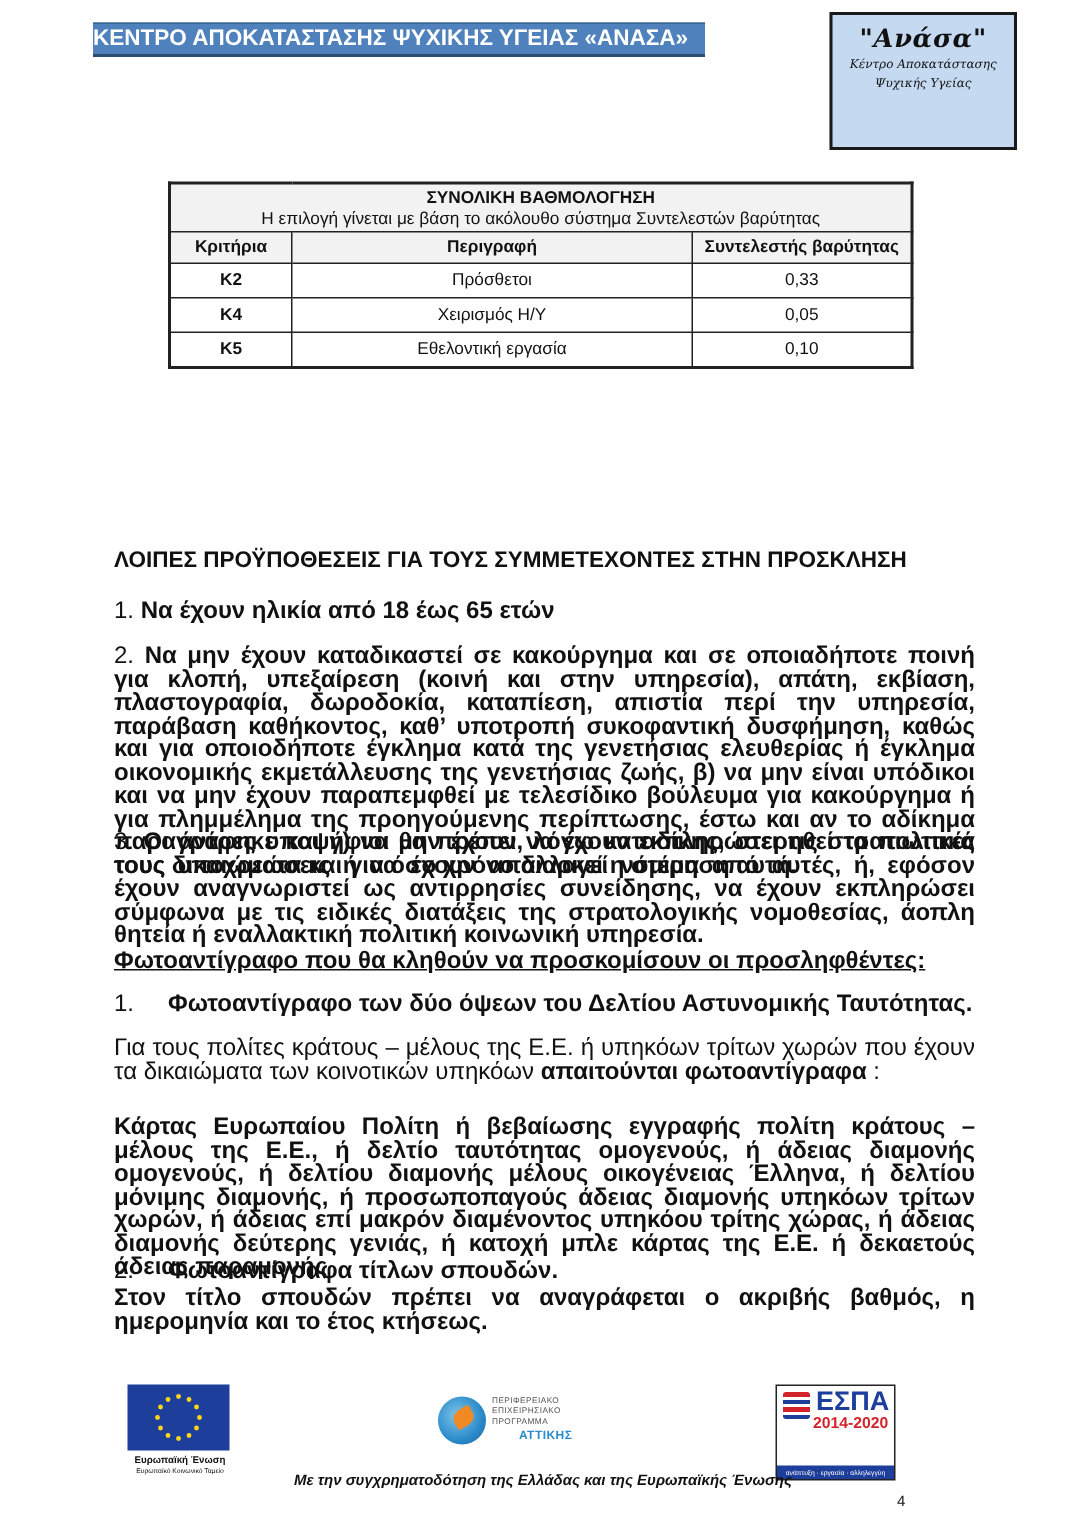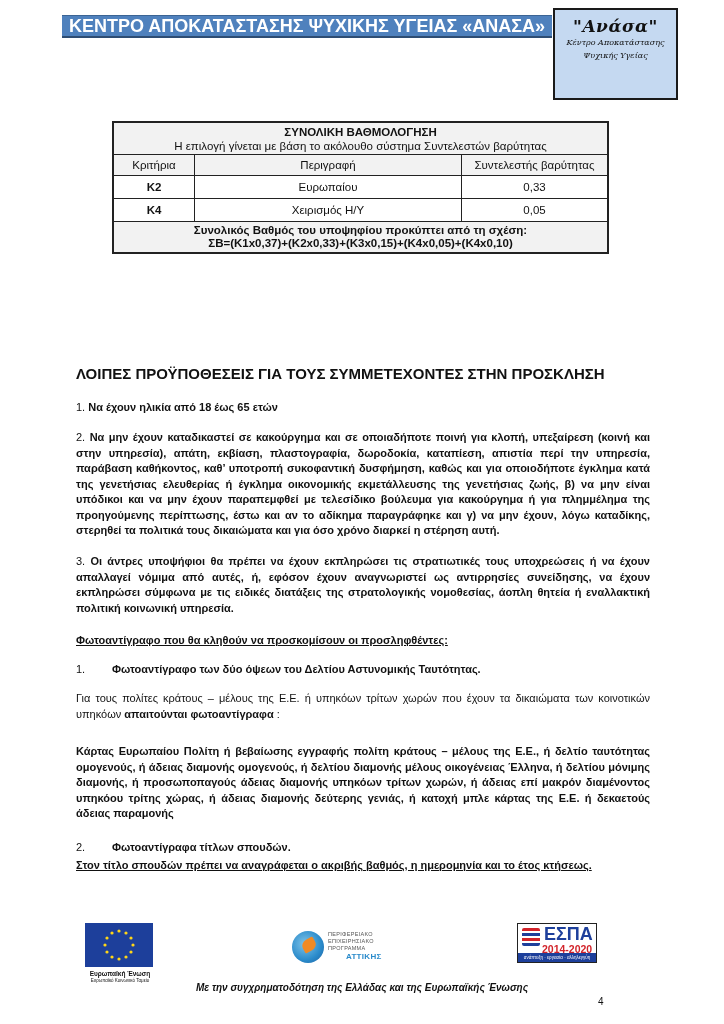--- a/index.html
+++ b/index.html
@@ -1,54 +1,54 @@
 <!DOCTYPE html>
 <html><head>
 <meta charset="utf-8">
 <style>
   html, body { margin: 0; padding: 0; background: #ffffff; }
   body { width: 724px; height: 1024px; position: relative; overflow: hidden;
          font-family: "Liberation Sans", "DejaVu Sans", sans-serif; color: #111; }
-  .header-band { position: absolute; left: 62px; top: 15px; width: 490px; height: 20px;
+  .header-band { position: absolute; left: 62px; top: 15px; width: 408px; height: 20px;
          background: #4f81bd; border-bottom: 2px solid #2e4d73; border-top: 1px solid #3b6494;
-         color: #fff; font-weight: bold; font-size: 18px; line-height: 20px; text-align: center; }
+         color: #fff; font-weight: bold; font-size: 15px; line-height: 20px; }
   .logo-box { position: absolute; left: 553px; top: 8px; width: 125px; height: 92px;
          background: #c5d9f1; border: 2px solid #1a1a1a; box-sizing: border-box; text-align: center; }
   .logo-title { font-family: "DejaVu Serif", serif; font-style: italic; font-weight: bold;
          font-size: 17px; margin-top: 6px; letter-spacing: 0.5px; }
   .logo-sub { font-family: "DejaVu Serif", serif; font-style: italic; font-size: 8px; line-height: 13px; }
 
   table.scores { position: absolute; left: 112px; top: 121px; width: 497px; border-collapse: collapse;
          font-size: 11.5px; border: 2px solid #222; }
   table.scores td, table.scores th { border: 1.5px solid #222; text-align: center; padding: 0 4px; }
   table.scores .title-cell { background: #f2f2f2; padding: 2px 0 1px; line-height: 14px; }
   table.scores .title-main { font-weight: bold; }
-  table.scores th { background: #f2f2f2; font-weight: normal; height: 20px; }
+  table.scores th { background: #f2f2f2; font-weight: bold; height: 20px; }
   table.scores td { height: 22px; }
   table.scores tr.tall td { height: 30px; line-height: 13px; }
   table.scores .foot-cell { background: #f2f2f2; font-weight: bold; line-height: 13px; padding: 2px 0; }
   .c-k { width: 72px; font-weight: bold; }
   .c-d { width: 258px; }
 
-  .body-text { position: absolute; left: 76px; width: 574px; font-size: 11px; line-height: 15.5px; text-align: justify; }
+  .body-text { position: absolute; left: 76px; width: 574px; font-size: 16px; line-height: 15.5px; text-align: justify; }
   .h-upper { font-weight: bold; font-size: 15px; }
   .b { font-weight: bold; }
   .numlist { display: inline-block; width: 36px; }
 
   .footer-logos { position: absolute; top: 915px; left: 0; width: 724px; height: 60px; }
   .eu-flag { position: absolute; left: 85px; top: 8px; width: 68px; height: 44px; background: #1d3f9b; }
   .eu-label { position: absolute; left: 80px; top: 55px; width: 80px; text-align: center; font-size: 6.5px; line-height: 7px; font-weight: bold; }
   .eu-sublabel { font-weight: normal; font-size: 4.5px; }
   .pep-logo { position: absolute; left: 292px; top: 10px; width: 100px; height: 48px; }
   .pep-circle { position: absolute; left: 0; top: 6px; width: 32px; height: 32px; border-radius: 50%;
          background: radial-gradient(circle at 40% 40%, #7fc4e8 0, #2a8bcb 60%, #1f5f9e 100%); }
   .pep-swoosh { position: absolute; left: 10px; top: 14px; width: 14px; height: 12px; border-radius: 50% 10% 50% 10%; background: #f08a24; transform: rotate(-30deg); }
   .pep-text { position: absolute; left: 36px; top: 6px; font-size: 5.5px; line-height: 7px; color: #555; letter-spacing: 0.3px; }
   .pep-attica { color: #2a8bcb; font-size: 8px; font-weight: bold; line-height: 10px; margin-left: 18px; }
-  .espa-logo { position: absolute; left: 517px; top: 8px; width: 80px; height: 40px; border: 1.5px solid #222; background: #fff; box-sizing: border-box; }
+  .espa-logo { position: absolute; left: 517px; top: 8px; width: 80px; height: 64px; border: 1.5px solid #222; background: #fff; box-sizing: border-box; }
   .espa-word { position: absolute; left: 26px; top: 0; color: #1d3f9b; font-size: 18px; font-weight: bold; line-height: 20px; }
   .espa-years { position: absolute; left: 24px; top: 19px; color: #d2232a; font-size: 10.5px; font-weight: bold; line-height: 12px; }
   .espa-stripes { position: absolute; left: 4px; top: 4px; width: 18px; height: 18px;
          background: repeating-linear-gradient(180deg, #d2232a 0 3px, #fff 3px 5px, #1d3f9b 5px 8px, #fff 8px 10px); border-radius: 2px; }
   .espa-band { position: absolute; left: 0; bottom: 0; width: 100%; height: 9px; background: #1d3f9b; color: #fff; font-size: 4.5px; line-height: 9px; text-align: center; }
   .cofund { position: absolute; top: 982px; left: 196px; font-size: 10px; font-weight: bold; font-style: italic; }
   .page-num { position: absolute; top: 996px; left: 598px; font-size: 10px; }
 </style>
 </head>
 <body>
@@ -70,33 +70,32 @@
       <div>Η επιλογή γίνεται με βάση το ακόλουθο σύστημα Συντελεστών βαρύτητας</div>
     </td>
   </tr>
   <tr>
     <th class="c-k">Κριτήρια</th>
     <th class="c-d">Περιγραφή</th>
     <th>Συντελεστής βαρύτητας</th>
   </tr>
   <tr>
     <td class="c-k">Κ2</td>
-    <td class="c-d">Ευρωπαίου</td>
+    <td class="c-d">Πρόσθετοι</td>
     <td>0,33</td>
   </tr>
   <tr>
     <td class="c-k">Κ4</td>
     <td class="c-d">Χειρισμός Η/Υ</td>
     <td>0,05</td>
   </tr>
   <tr>
-    <td colspan="3" class="foot-cell">
-      <div>Συνολικός Βαθμός του υποψηφίου προκύπτει από τη σχέση:</div>
-      <div>ΣΒ=(Κ1x0,37)+(Κ2x0,33)+(Κ3x0,15)+(Κ4x0,05)+(Κ4x0,10)</div>
-    </td>
+    <td class="c-k">Κ5</td>
+    <td class="c-d">Εθελοντική εργασία</td>
+    <td>0,10</td>
   </tr>
 </tbody>
   </table>
 
 <div class="body-text h-upper" style="top:366px;">ΛΟΙΠΕΣ ΠΡΟΫΠΟΘΕΣΕΙΣ ΓΙΑ ΤΟΥΣ ΣΥΜΜΕΤΕΧΟΝΤΕΣ ΣΤΗΝ ΠΡΟΣΚΛΗΣΗ</div>
 
 <div class="body-text" style="top:400px;">
   <span>1. </span><span class="b">Να έχουν ηλικία από 18 έως 65 ετών</span>
 </div>
 
@@ -116,21 +115,21 @@
 
 <div class="body-text" style="top:691px;">
   <span>Για τους πολίτες κράτους – μέλους της Ε.Ε. ή υπηκόων τρίτων χωρών που έχουν τα δικαιώματα των κοινοτικών υπηκόων </span><span class="b">απαιτούνται φωτοαντίγραφα</span><span> :</span>
 </div>
 
 <div class="body-text b" style="top:744px;">Κάρτας Ευρωπαίου Πολίτη ή βεβαίωσης εγγραφής πολίτη κράτους – μέλους της Ε.Ε., ή δελτίο ταυτότητας ομογενούς, ή άδειας διαμονής ομογενούς, ή δελτίου διαμονής μέλους οικογένειας Έλληνα, ή δελτίου μόνιμης διαμονής, ή προσωποπαγούς άδειας διαμονής υπηκόων τρίτων χωρών, ή άδειας επί μακρόν διαμένοντος υπηκόου τρίτης χώρας, ή άδειας διαμονής δεύτερης γενιάς, ή κατοχή μπλε κάρτας της Ε.Ε. ή δεκαετούς άδειας παραμονής</div>
 
 <div class="body-text" style="top:840px;">
   <span class="numlist">2.</span><span class="b">Φωτοαντίγραφα τίτλων σπουδών.</span>
 </div>
-<div class="body-text b" style="top:858px;text-decoration:underline;">Στον τίτλο σπουδών πρέπει να αναγράφεται ο ακριβής βαθμός, η ημερομηνία και το έτος κτήσεως.</div>
+<div class="body-text b" style="top:858px;">Στον τίτλο σπουδών πρέπει να αναγράφεται ο ακριβής βαθμός, η ημερομηνία και το έτος κτήσεως.</div>
 
 <div class="footer-logos">
   <div class="eu-flag">
     <svg width="68" height="44" viewBox="0 0 68 44">
       <g fill="#ffd617">
         <circle cx="34" cy="8" r="1.6"></circle>
           <circle cx="41" cy="10" r="1.6"></circle>
           <circle cx="46" cy="15" r="1.6"></circle>
         <circle cx="48" cy="22" r="1.6"></circle>
           <circle cx="46" cy="29" r="1.6"></circle>

